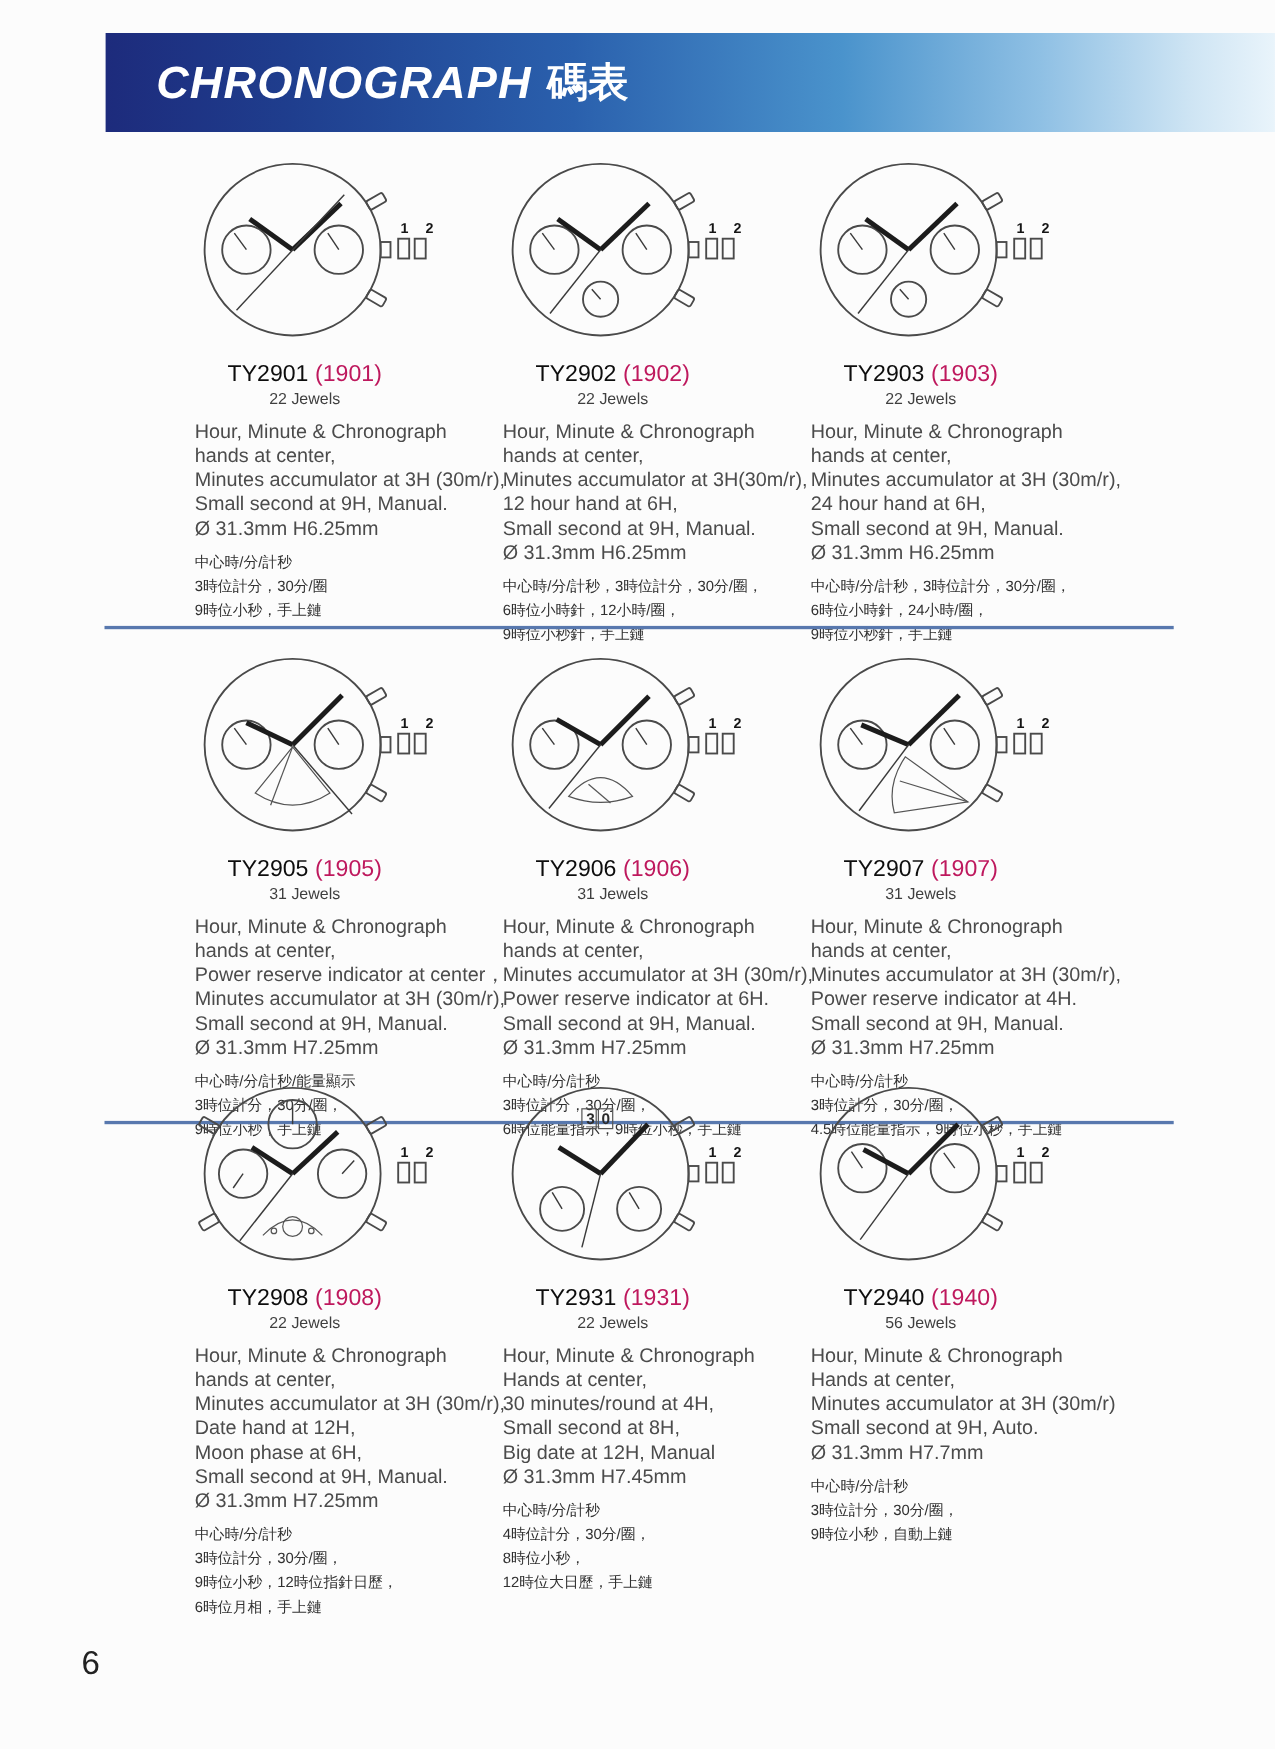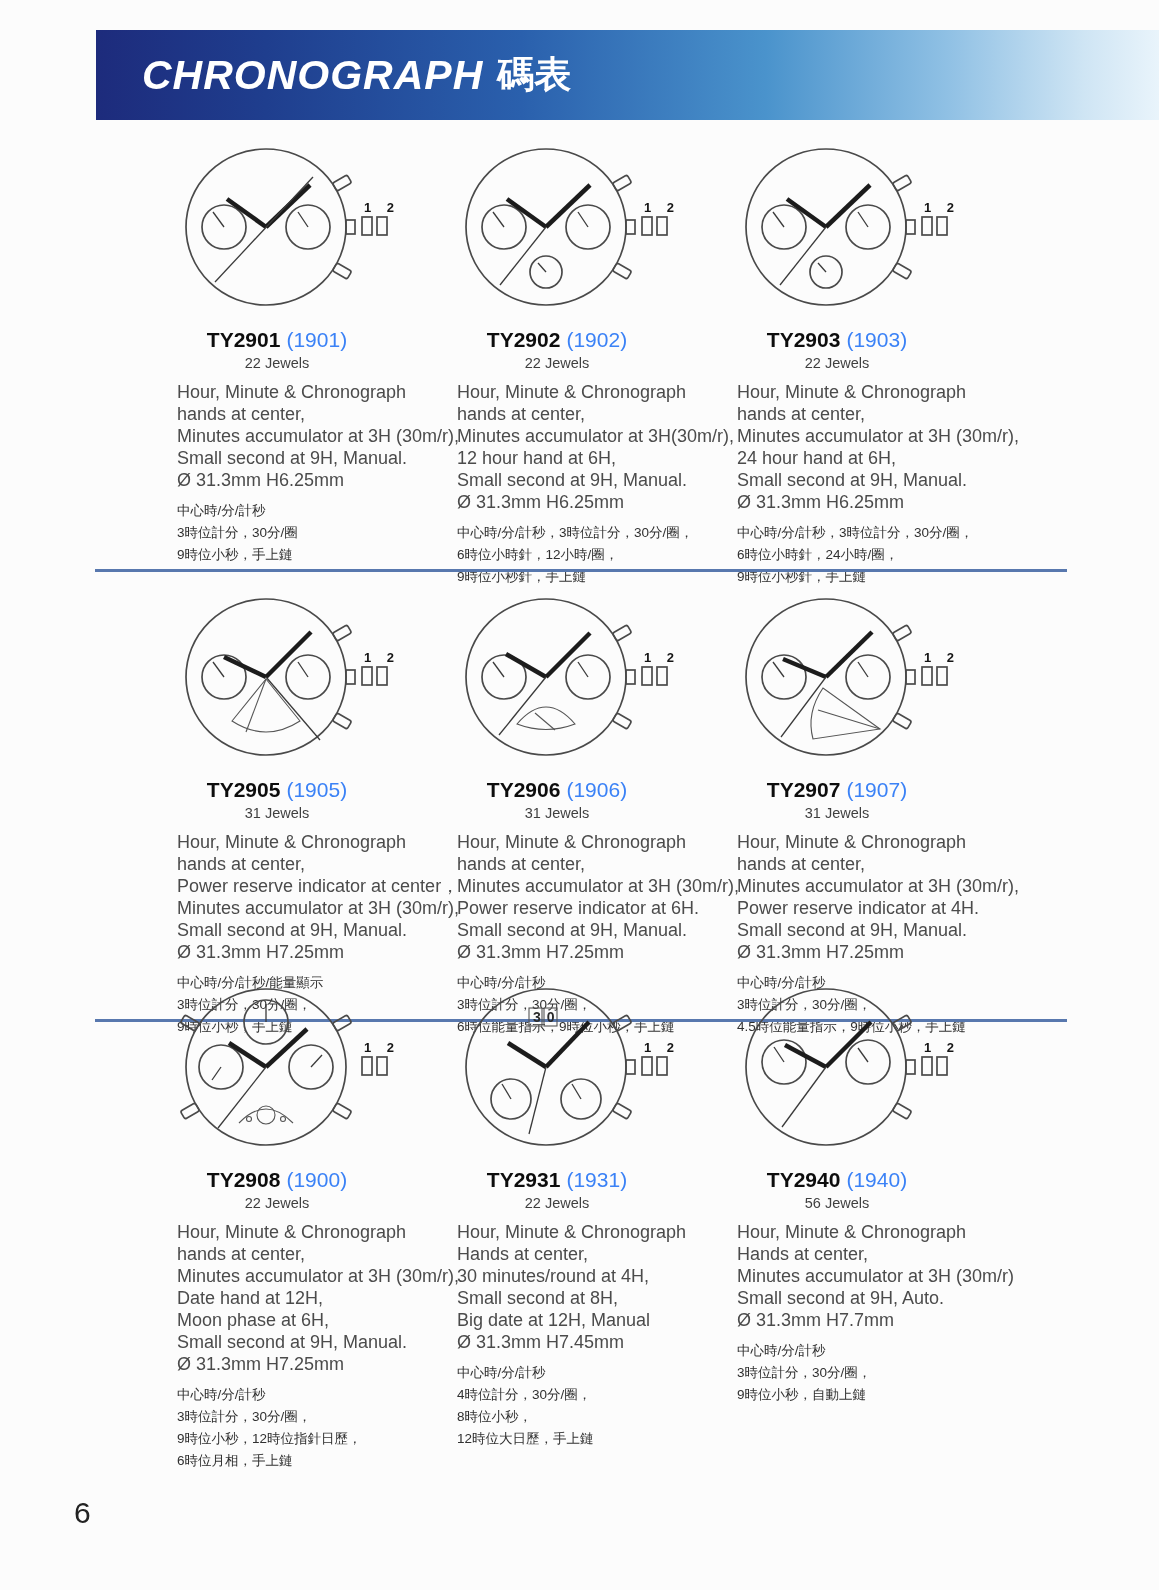--- a/index.html
+++ b/index.html
@@ -18,22 +18,22 @@
   .divider.d1{top:569px;}
   .divider.d2{top:1019px;}
 
   
   .cell{position:absolute;width:280px;}
   .r1{top:132px;}  .r2{top:582px;}  .r3{top:972px;}
   .c1{left:137px;} .c2{left:417px;} .c3{left:697px;}
   .diagram{height:192px;text-align:center;}
   .diagram svg{display:block;margin:0 auto;transform:translateX(10px);}
   .mv-title{text-align:center;font-size:21px;margin-top:4px;white-space:nowrap;}
-  .mv-title .code{font-weight:bold;color:#0d0d0d;}
-  .mv-title .legacy{font-weight:normal;color:#3b82f6;margin-left:6px;}
+  .mv-title .code{font-weight:normal;color:#0d0d0d;}
+  .mv-title .legacy{font-weight:normal;color:#be185d;margin-left:6px;}
   .jewels{text-align:center;font-size:14.5px;color:#3f3f3f;margin-top:3px;}
   .desc-en{margin:10px 0 0 40px;font-size:18px;line-height:22px;color:#4b4b4b;white-space:pre;text-align:left;}
   .desc-zh{margin:9px 0 0 40px;font-size:13.5px;line-height:22px;color:#303030;white-space:pre;text-align:left;}
 
   
   .ln{fill:none;stroke:#4a4a4a;stroke-width:1.7;}
   .lnthin{fill:none;stroke:#555;stroke-width:1.1;}
   .hand{stroke:#1c1c1c;stroke-width:4.5;stroke-linecap:butt;}
   .sec{stroke:#3a3a3a;stroke-width:1.3;}
   .crowntext{font-family:"Liberation Sans",sans-serif;font-size:13px;font-weight:bold;fill:#151515;letter-spacing:6px;}
@@ -275,21 +275,21 @@
         <circle class="lnthin" cx="73" cy="147" r="2.5"></circle>
         <circle class="lnthin" cx="107" cy="147" r="2.5"></circle>
         <line class="hand" x1="90" y1="95" x2="53" y2="71"></line>
         <line class="hand" x1="90" y1="95" x2="131" y2="57"></line>
         <line class="sec" x1="90" y1="95" x2="42" y2="156"></line>
         <text class="crowntext" x="188" y="80">1 2</text>
         <rect class="ln" x="186" y="85" width="10" height="18"></rect>
         <rect class="ln" x="201" y="85" width="10" height="18"></rect>
       </svg>
     </div>
-    <div class="mv-title"><span class="code">TY2908</span><span class="legacy">(1900)</span></div>
+    <div class="mv-title"><span class="code">TY2908</span><span class="legacy">(1908)</span></div>
     <div class="jewels">22 Jewels</div>
     <div class="desc-en">Hour, Minute &amp; Chronograph
 hands at center,
 Minutes accumulator at 3H (30m/r),
 Date hand at 12H,
 Moon phase at 6H,
 Small second at 9H, Manual.
 Ø 31.3mm H7.25mm</div>
     <div class="desc-zh">中心時/分/計秒
 3時位計分，30分/圈，

